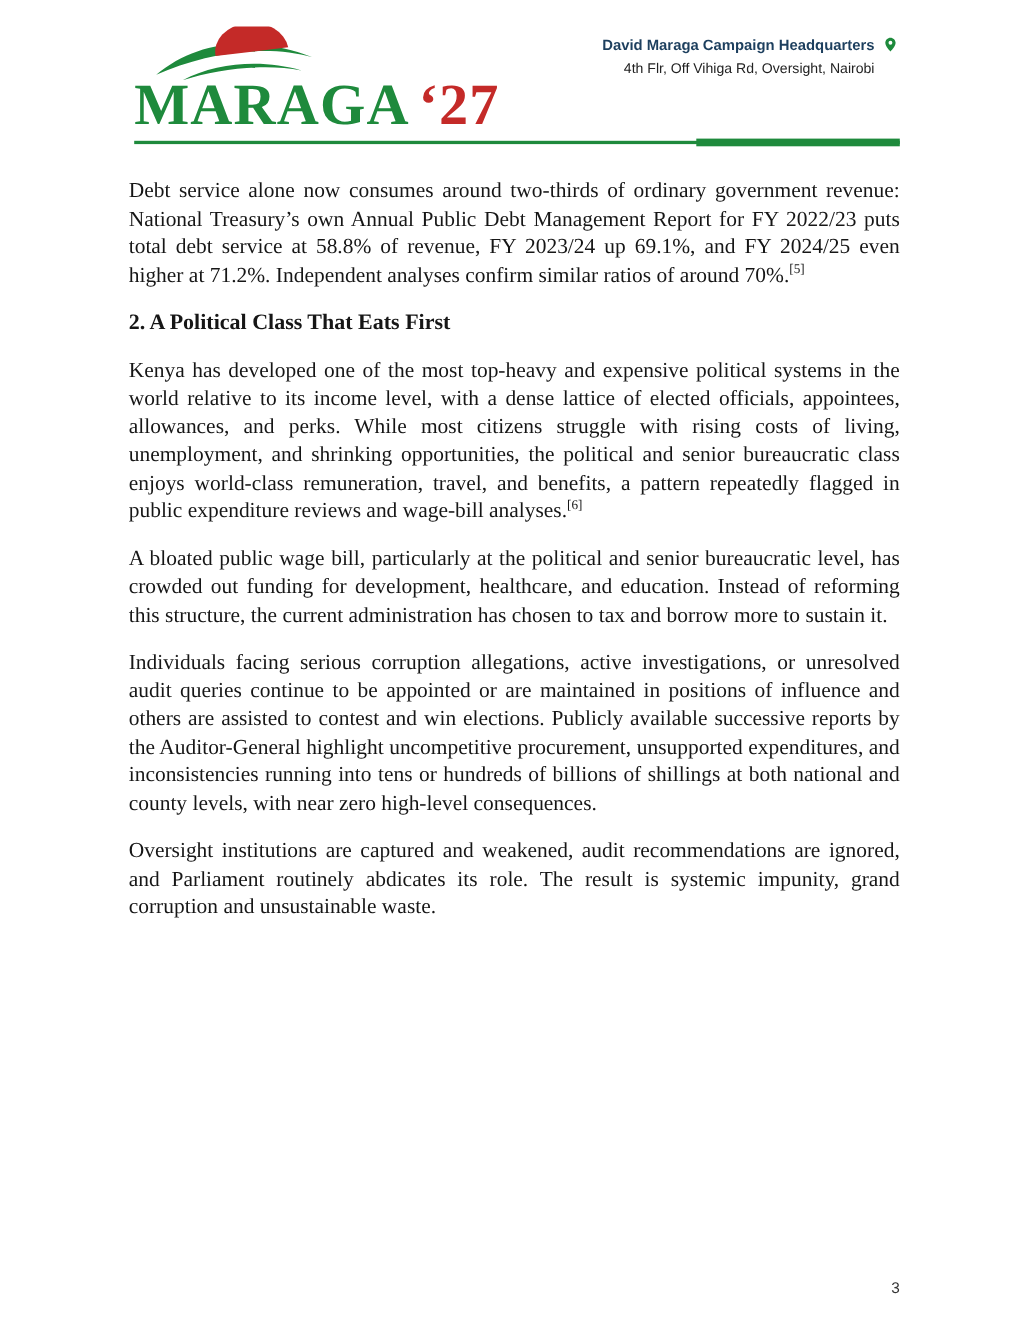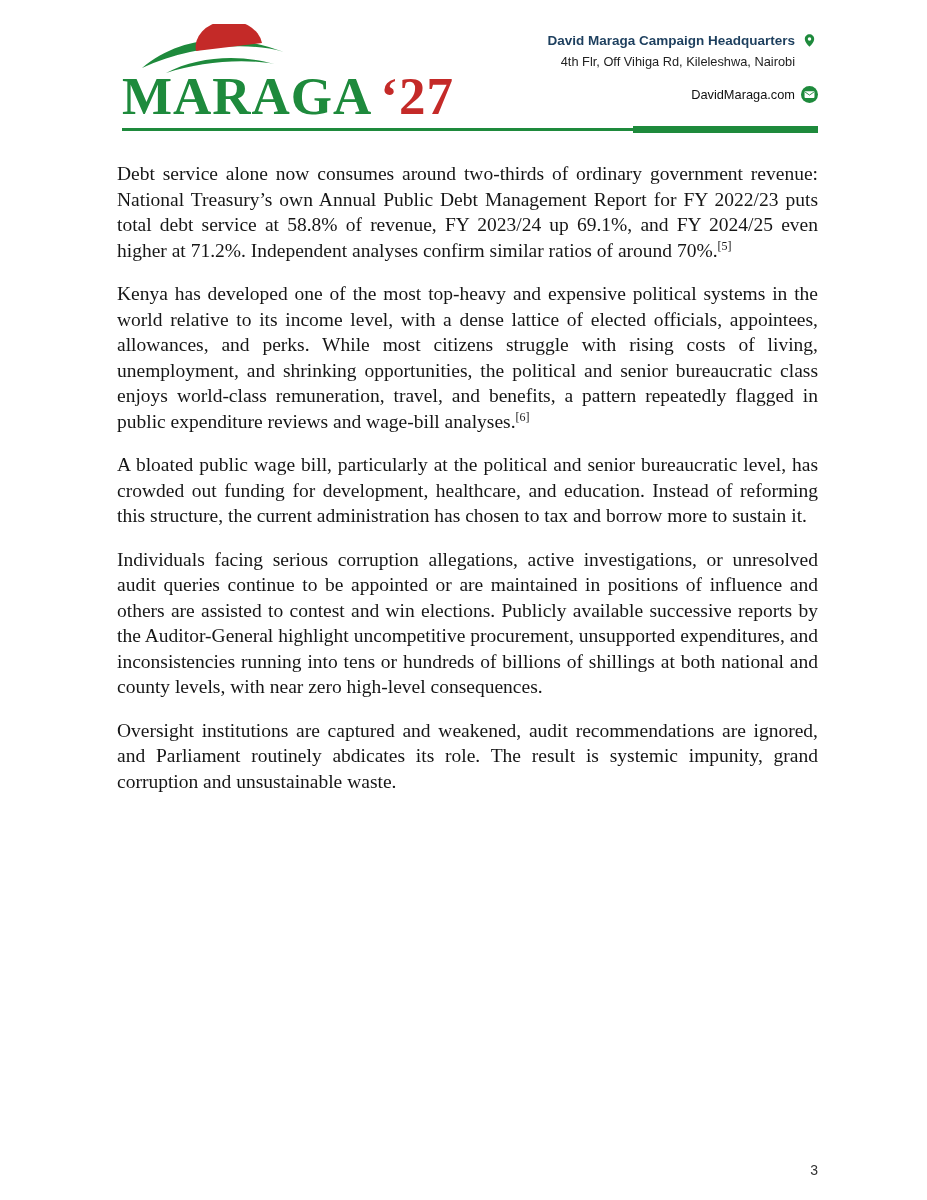--- a/index.html
+++ b/index.html
@@ -123,51 +123,40 @@
       <div class="contact-row">
         <span class="org-name">David Maraga Campaign Headquarters</span>
         <span class="icon-slot">
           <svg viewBox="0 0 24 24" width="15" height="17" aria-hidden="true">
             <path d="M12 2C7.9 2 4.5 5.4 4.5 9.5 4.5 15.1 12 22 12 22s7.5-6.9 7.5-12.5C19.5 5.4 16.1 2 12 2zm0 10.2a2.8 2.8 0 1 1 0-5.6 2.8 2.8 0 0 1 0 5.6z" style="fill:var(--green)"></path>
           </svg>
         </span>
       </div>
 
       <div class="contact-row">
-        <span class="addr-text">4th Flr, Off Vihiga Rd, Kileleshwa, Nairobi</span>
+        <span class="addr-text">4th Flr, Off Vihiga Rd, Oversight, Nairobi</span>
         <span class="icon-slot"></span>
       </div>
 
       <div class="contact-gap"></div>
 
 
-      <div class="contact-row">
-        <span class="web-text">DavidMaraga.com</span>
-        <span class="icon-slot">
-          <svg viewBox="0 0 24 24" width="17" height="17" aria-hidden="true">
-            <circle cx="12" cy="12" r="12" style="fill:var(--green)"></circle>
-            <g transform="translate(5 7.4)">
-              <rect width="14" height="9.4" rx="1.2" fill="#ffffff"></rect>
-              <path d="M0.8 1.2 L7 5.4 L13.2 1.2" fill="none" style="stroke:var(--green)" stroke-width="1.3"></path>
-            </g>
-          </svg>
-        </span>
-      </div>
 
     </div>
   </header>
 
   <div class="rule">
     <span class="rule-thick"></span>
   </div>
 
   <main class="doc-body">
 
     <p class="para"><span>Debt service alone now consumes around two-thirds of ordinary government revenue: National Treasury’s own Annual Public Debt Management Report for FY 2022/23 puts total debt service at 58.8% of revenue, FY 2023/24 up 69.1%, and FY 2024/25 even higher at 71.2%. Independent analyses confirm similar ratios of around 70%.</span><sup>[5]</sup></p>
 
+    <h2 class="section-heading">2. A Political Class That Eats First</h2>
 
     <p class="para"><span>Kenya has developed one of the most top-heavy and expensive political systems in the world relative to its income level, with a dense lattice of elected officials, appointees, allowances, and perks. While most citizens struggle with rising costs of living, unemployment, and shrinking opportunities, the political and senior bureaucratic class enjoys world-class remuneration, travel, and benefits, a pattern repeatedly flagged in public expenditure reviews and wage-bill analyses.</span><sup>[6]</sup></p>
 
     <p class="para"><span>A bloated public wage bill, particularly at the political and senior bureaucratic level, has crowded out funding for development, healthcare, and education. Instead of reforming this structure, the current administration has chosen to tax and borrow more to sustain it.</span></p>
 
 
 
     <p class="para"><span>Individuals facing serious corruption allegations, active investigations, or unresolved audit queries continue to be appointed or are maintained in positions of influence and others are assisted to contest and win elections. Publicly available successive reports by the Auditor-General highlight uncompetitive procurement, unsupported expenditures, and inconsistencies running into tens or hundreds of billions of shillings at both national and county levels, with near zero high-level consequences.</span></p>
 
     <p class="para"><span>Oversight institutions are captured and weakened, audit recommendations are ignored, and Parliament routinely abdicates its role. The result is systemic impunity, grand corruption and unsustainable waste.</span></p>

